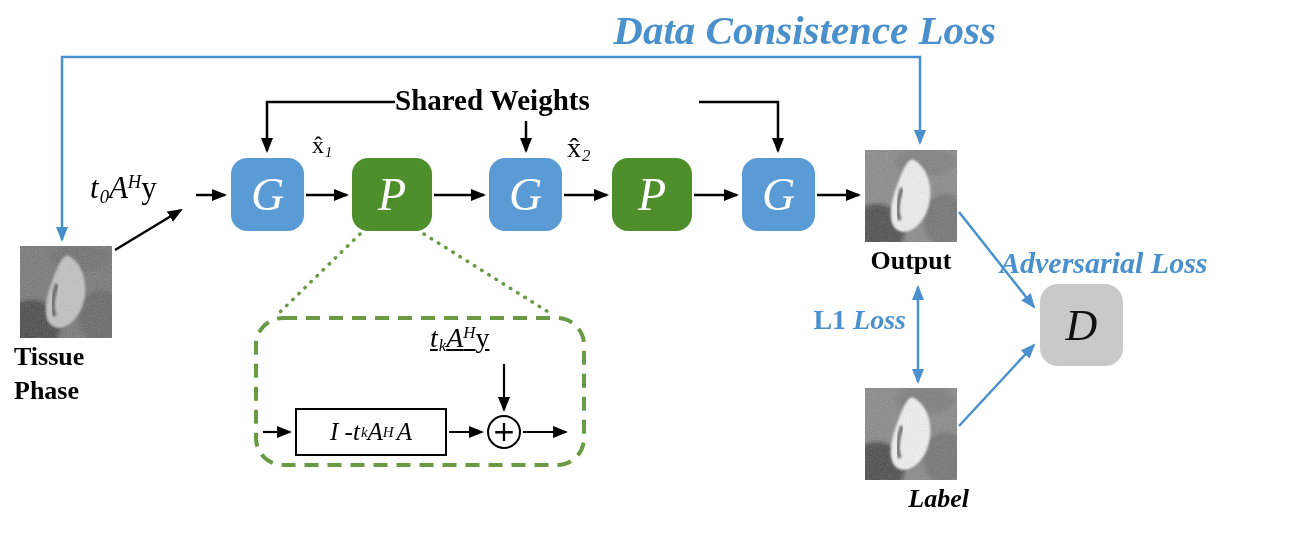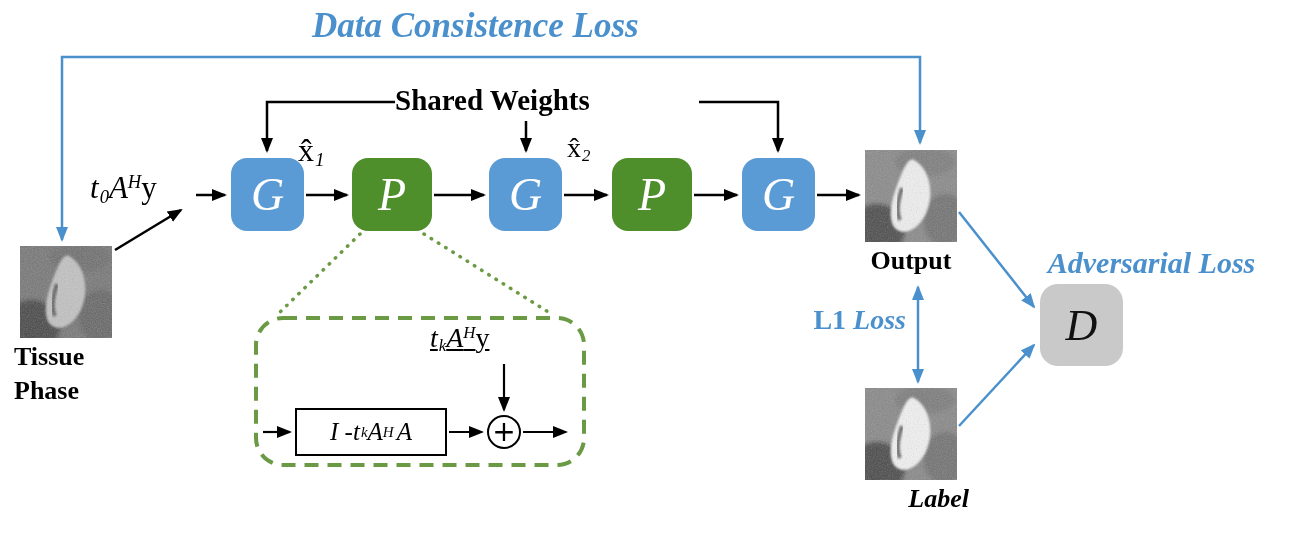--- a/index.html
+++ b/index.html
@@ -21,44 +21,44 @@
   .p{width:80px;height:73px;background:var(--green-block);}
   .d{width:83px;height:82px;background:var(--gray-block);color:#111;border-radius:18px;font-size:44px;}
 
   .loss{position:absolute;z-index:2;color:var(--accent-blue);font-weight:bold;font-style:italic;}
   .caption{position:absolute;z-index:2;font-weight:bold;font-size:26px;color:#000;}
   .math{position:absolute;z-index:2;font-style:italic;font-size:29px;}
   .math sub, .matrix sub{font-size:60%;vertical-align:-0.25em;font-style:italic;margin-left:1px;}
   .math sup, .matrix sup{font-size:60%;vertical-align:0.55em;font-style:italic;}
   .rm{font-style:normal;}
 
-  #lbl-dcl{left:312px;top:6px;width:700px;text-align:left;font-size:35px;}
+  #lbl-dcl{left:296px;top:6px;width:700px;text-align:right;font-size:41px;}
   #lbl-sw{position:absolute;z-index:2;left:395px;top:84px;width:304px;text-align:left;
           font-weight:bold;font-size:29px;}
   #math-input{left:90px;top:170px;font-size:31px;}
-  #math-x1{left:298px;top:132px;font-size:32px;}
+  #math-x1{left:312px;top:132px;font-size:24px;}
   #math-x2{left:567px;top:132px;font-size:28px;}
   #blk-g1{left:231px;top:158px;}
   #blk-p1{left:352px;top:158px;}
   #blk-g2{left:489px;top:158px;}
   #blk-p2{left:612px;top:158px;}
   #blk-g3{left:742px;top:158px;}
   #blk-d{left:1040px;top:284px;}
 
   .img-frame{position:absolute;z-index:2;width:92px;height:92px;}
   .img-frame svg{display:block;width:92px;height:92px;}
   #img-tissue{left:20px;top:246px;}
   #img-output{left:865px;top:150px;}
   #img-label{left:865px;top:388px;}
   #cap-tissue{left:14px;top:340px;line-height:34px;}
   #cap-output{left:853px;top:246px;width:116px;text-align:center;}
   #cap-label{left:853px;top:484px;width:116px;text-align:right;font-style:italic;}
 
   #lbl-l1{left:770px;top:304px;width:136px;text-align:right;font-size:28px;}
-  #lbl-adv{left:1000px;top:246px;width:303px;text-align:center;font-size:30px;}
+  #lbl-adv{left:1000px;top:246px;width:303px;font-size:30px;}
 
   #math-tkahy{left:430px;top:322px;font-size:28px;text-decoration:underline;}
   .matrix{position:absolute;z-index:2;left:295px;top:408px;width:152px;height:48px;
           border:2px solid #000;background:#fff;display:flex;align-items:center;justify-content:center;
           font-style:italic;font-size:25px;}
   .matrix .sp{margin-left:3px;}
   #sum-node{position:absolute;z-index:2;left:487px;top:415px;width:34px;height:34px;
             border:2.5px solid #000;border-radius:50%;background:#fff;
             display:flex;align-items:center;justify-content:center;
             font-family:"DejaVu Sans",sans-serif;font-size:28px;line-height:1;font-style:normal;}

